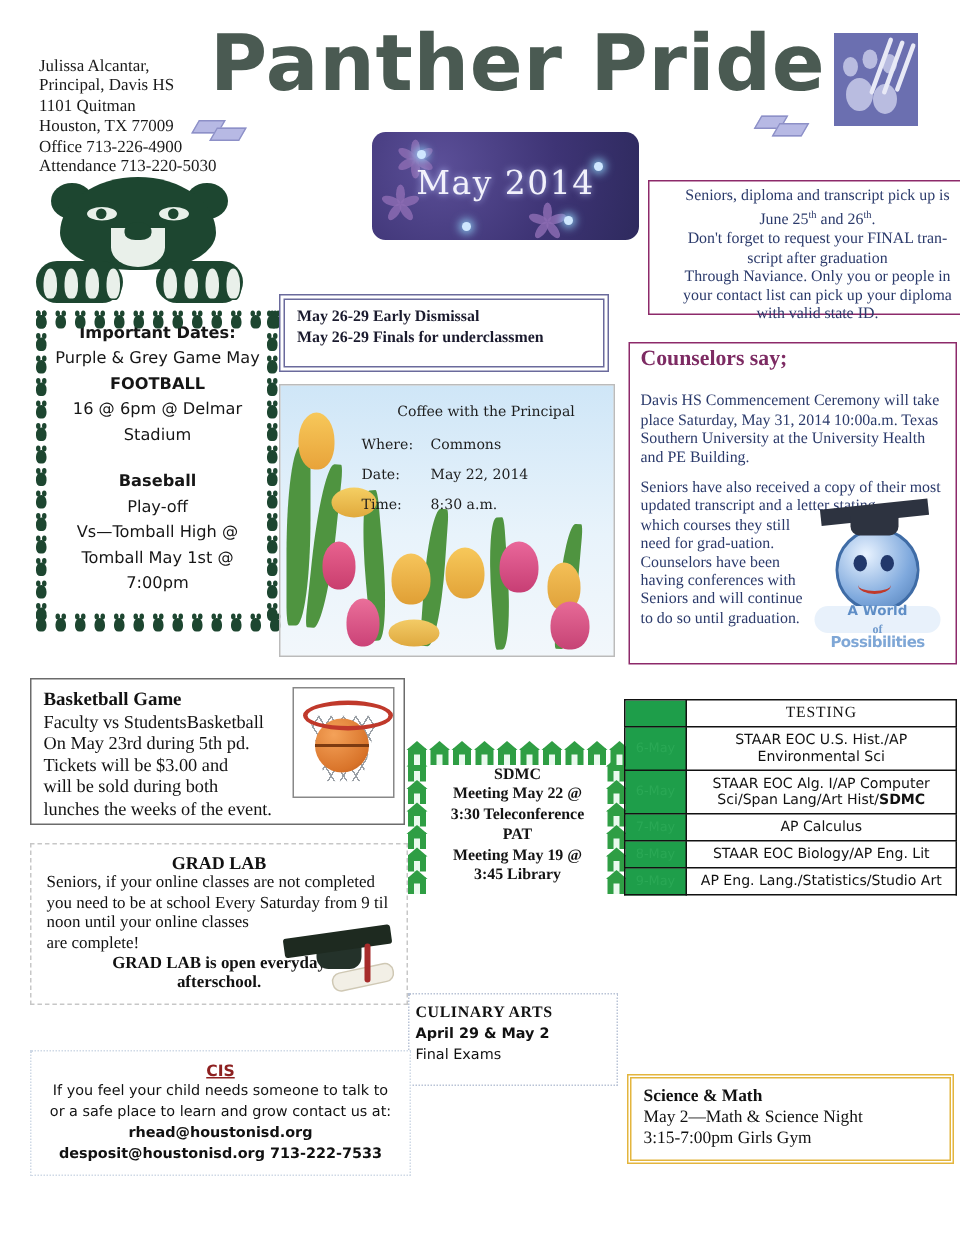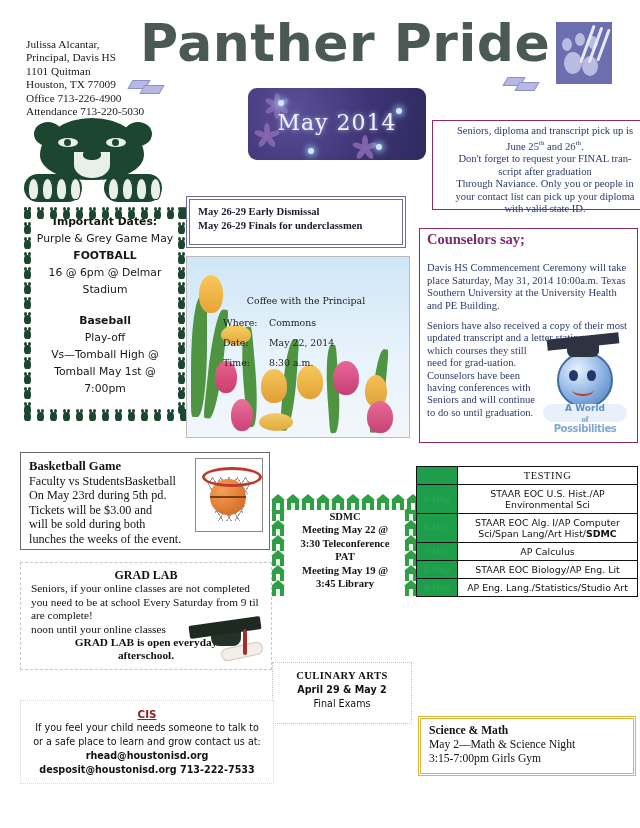--- a/index.html
+++ b/index.html
@@ -84,22 +84,22 @@
   
   #dismissal-box{left:186px;top:196px;width:220px;height:52px;border:4px double #6a6a9c;
       padding:5px 8px;font-family:"Liberation Serif",serif;font-weight:700;font-size:10.6px;line-height:14px;color:#1b1b2e;}
 
   
   #tulip-photo{left:186px;top:256px;width:222px;height:180px;border:1px solid #bbb;overflow:hidden;
       background:linear-gradient(#cfe6f7 0%,#e8f3fb 55%,#f2f7fb 100%);}
   .tulip{position:absolute;}
   .tulip .bloom{position:absolute;width:22px;height:32px;border-radius:50% 50% 45% 45%;}
   .leaf{position:absolute;background:#4f9440;border-radius:60% 10% 60% 10%;}
-  #coffee-info{position:absolute;left:36px;top:8px;width:166px;color:#1c1c1c;
-      font-family:"DejaVu Serif",serif;font-size:9.4px;line-height:20px;margin-top:26px;}
+  #coffee-info{position:absolute;left:54px;top:8px;width:166px;color:#1c1c1c;
+      font-family:"DejaVu Serif",serif;font-size:9.4px;line-height:20px;}
   #coffee-info .t{text-align:center;display:block;margin-bottom:2px;}
   #coffee-info .lbl{display:inline-block;width:46px;}
 
   
   #basketball-box{left:20px;top:452px;width:250px;height:98px;border:1px solid #6b6b6b;
       padding:6px 8px;font-size:12.2px;line-height:14.6px;color:#121212;}
   #basketball-box b{font-size:12.6px;}
   #hoop{position:absolute;right:6px;top:5px;width:66px;height:72px;border:1px solid #888;background:#fff;overflow:hidden;}
   #hoop .rim{position:absolute;left:6px;top:8px;width:54px;height:14px;border:3px solid #c0392b;border-radius:50%;}
   #hoop .net{position:absolute;left:10px;top:18px;width:46px;height:44px;
@@ -130,21 +130,21 @@
   #sdmc-box{left:272px;top:508px;width:146px;height:78px;padding:2px 16px;
       font-family:"Liberation Serif",serif;font-weight:700;font-size:10.6px;line-height:13.4px;
       text-align:center;color:#141414;}
   .schoolicon{position:absolute;width:12px;height:11px;background:#2f9e44;}
   .schoolicon:before{content:"";position:absolute;left:-1px;top:-5px;border-left:7px solid transparent;
       border-right:7px solid transparent;border-bottom:6px solid #2f9e44;}
   .schoolicon:after{content:"";position:absolute;left:4px;top:4px;width:4px;height:7px;background:#eafaee;}
 
   
   #culinary-box{left:272px;top:662px;width:140px;height:62px;border:1px dotted #b9c3d6;
-      padding:6px 4px;text-align:center;font-family:"DejaVu Sans",sans-serif;font-size:9.6px;line-height:14px;color:#111;}
+      padding:6px 4px;font-family:"DejaVu Sans",sans-serif;font-size:9.6px;line-height:14px;color:#111;}
   #culinary-box .ttl{font-weight:700;font-family:"Liberation Serif",serif;font-size:10.6px;letter-spacing:.4px;}
 
   
   #testing-table{left:416px;top:466px;width:222px;border-collapse:collapse;
       font-family:"DejaVu Sans",sans-serif;font-size:9.4px;color:#111;}
   #testing-table td{border:1px solid #111;padding:3px 3px;text-align:center;vertical-align:middle;}
   #testing-table td.date{background:#1e9e4a;color:#2aa855;width:34px;font-size:8.6px;line-height:10px;}
   #testing-table td.hdr{font-family:"Liberation Serif",serif;font-size:10.4px;letter-spacing:.6px;}
   #testing-table td.corner{background:#1e9e4a;}
 
@@ -431,22 +431,22 @@
     <span class="schoolicon" style="position: absolute; left: 362px; top: 499px;"></span>
     <span class="schoolicon" style="position: absolute; left: 377px; top: 499px;"></span>
     <span class="schoolicon" style="position: absolute; left: 392px; top: 499px;"></span>
     <span class="schoolicon" style="position: absolute; left: 407px; top: 499px;"></span>
   </div>
 
 <div class="box" id="gradlab-box">
   <div class="ttl">GRAD LAB</div>
   <div>Seniors, if your online classes are not completed</div>
   <div>you need to be at school Every Saturday from 9 til</div>
+  <div>noon until your online classes</div>
   <div>are complete!</div>
-  <div>noon until your online classes</div>
   <div style="text-align:center;font-weight:700">GRAD LAB is open everyday</div>
   <div style="text-align:center;font-weight:700">afterschool.</div>
   <div id="gradcap">
     <span class="diploma"></span>
       <span class="base"></span>
       <span class="top"></span>
       <span class="tassel"></span>
   </div>
 </div>
 

